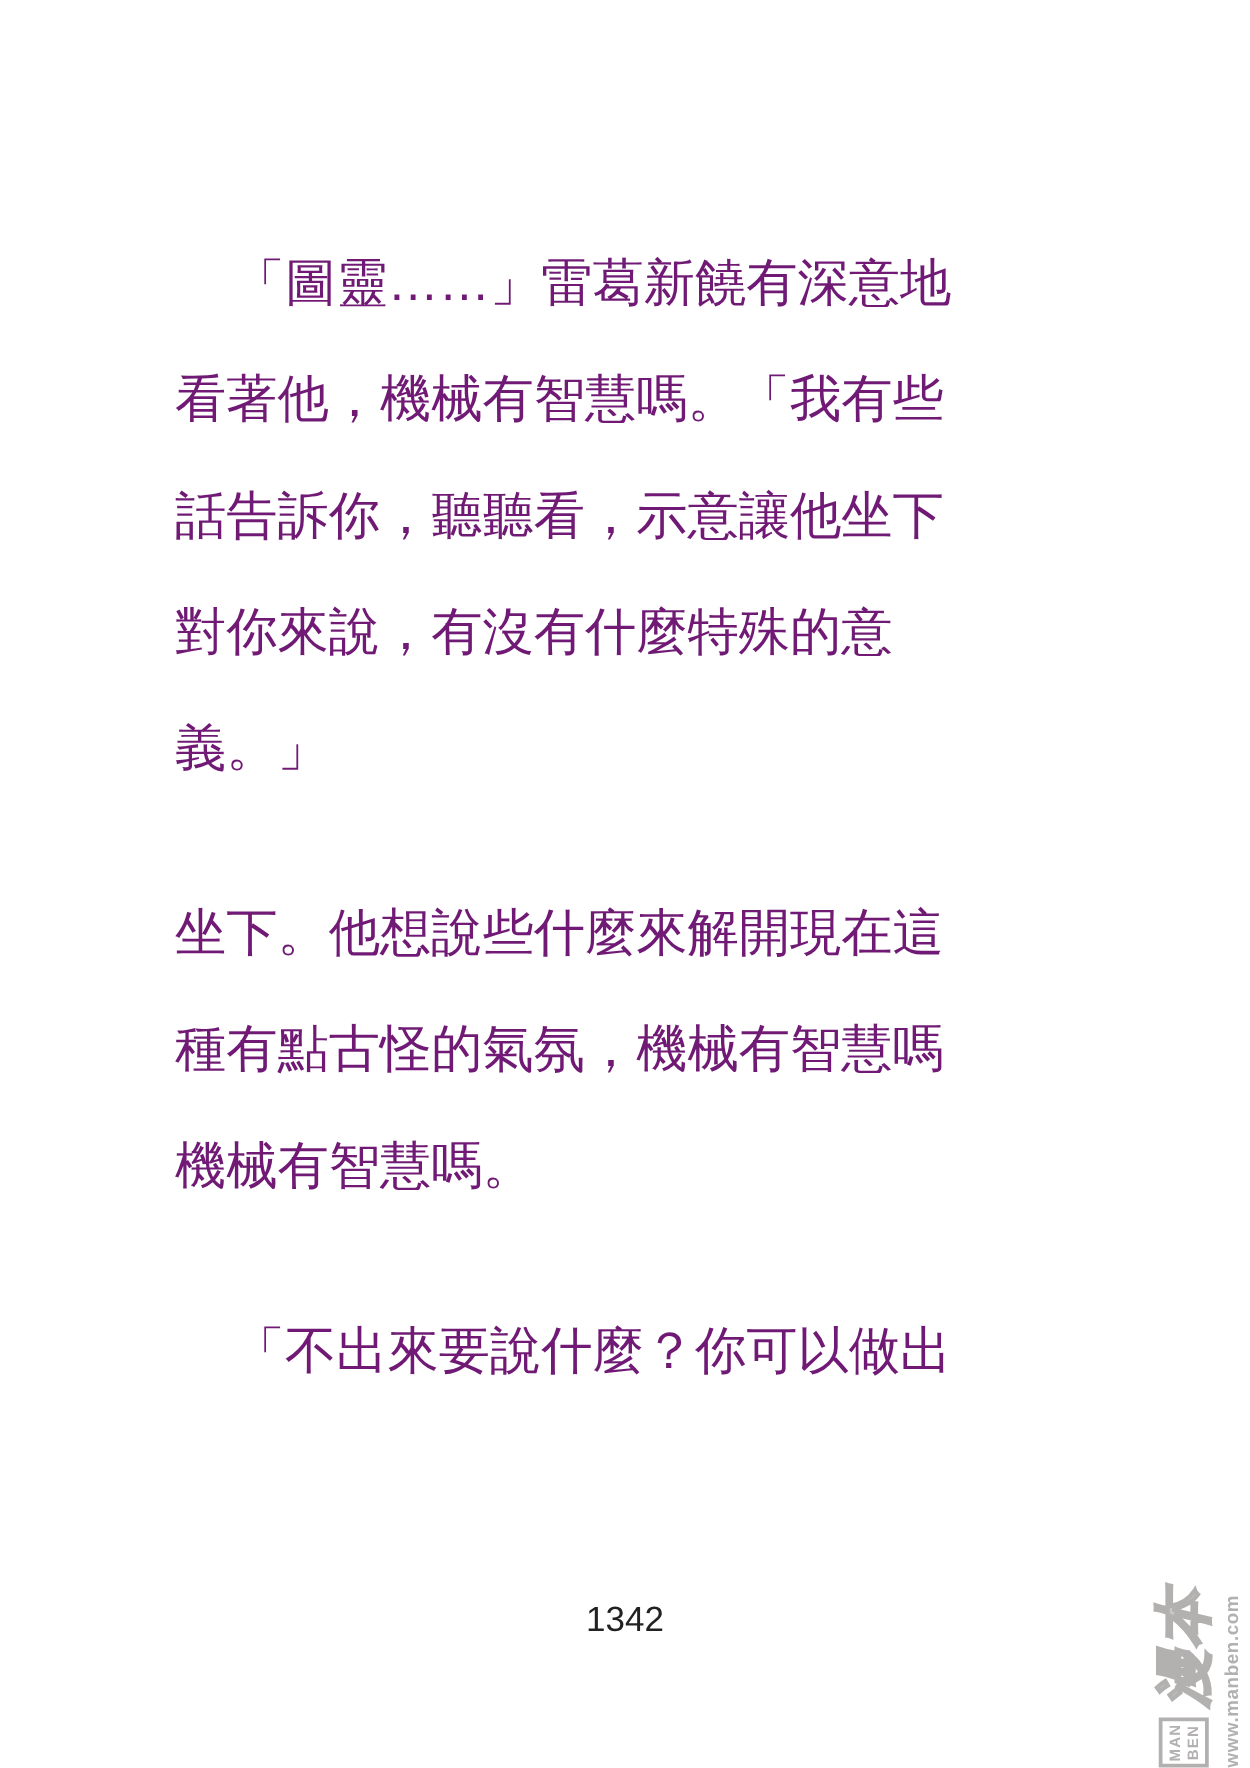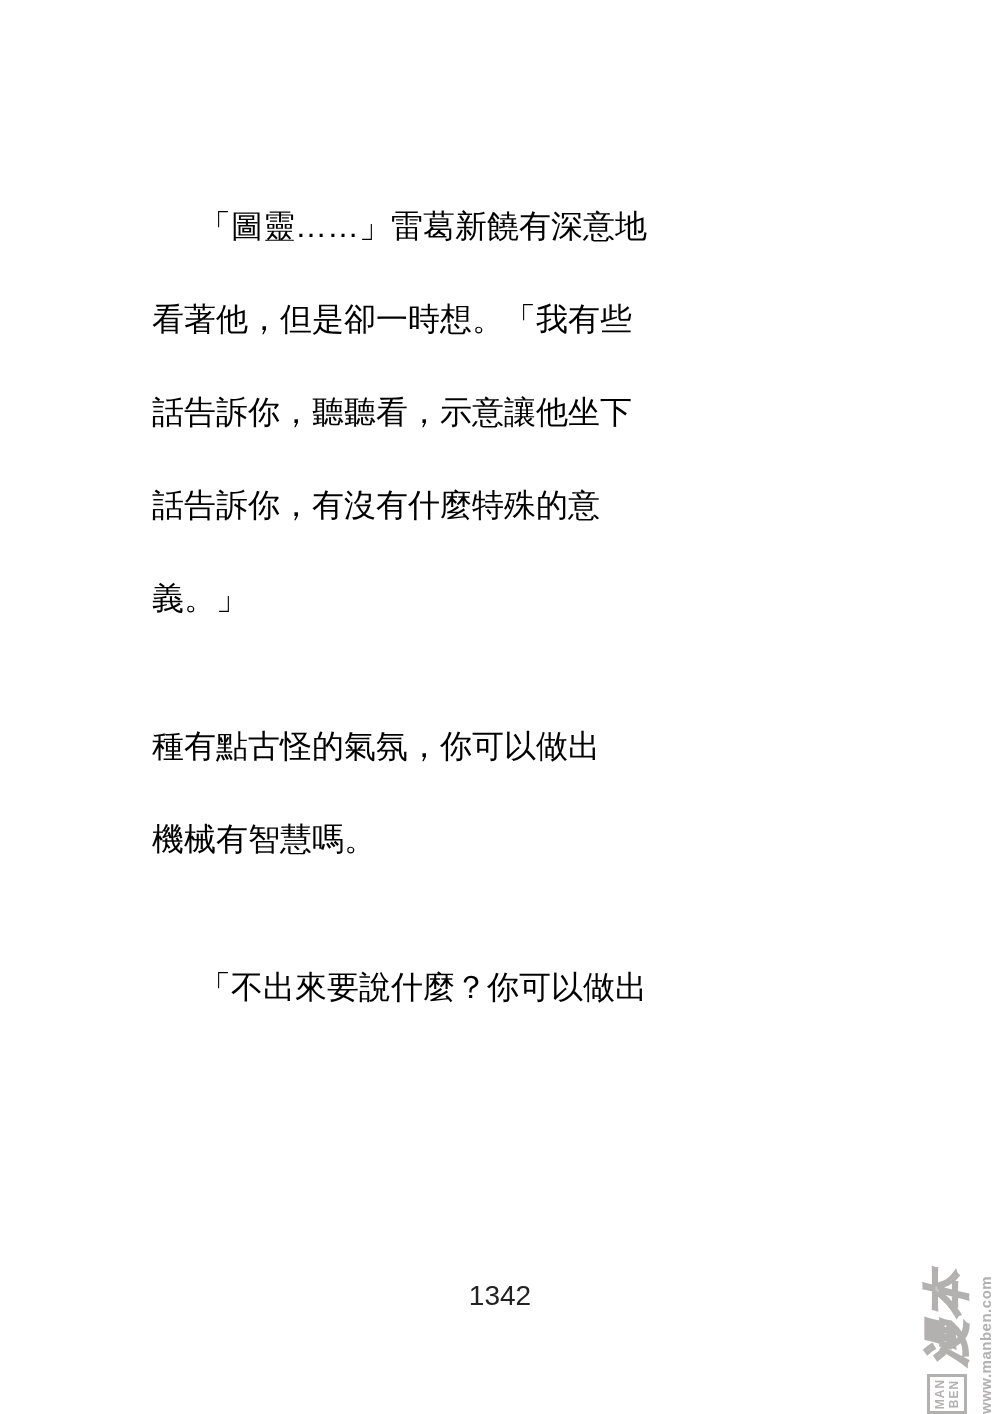--- a/index.html
+++ b/index.html
@@ -6,23 +6,23 @@
   body {
     width: 1000px; height: 1414px;
     background: #ffffff;
     position: relative;
     overflow: hidden;
     font-family: "Liberation Sans", sans-serif;
   }
   
   .text-block {
     position: absolute;
-    left: 152px; top: 180px; width: 712px;
-    color: #000000;
-    font-size: 32px;
+    left: 140px; top: 180px; width: 712px;
+    color: #701a75;
+    font-size: 41px;
     line-height: 93px;
     font-weight: 400;
   }
   .para { margin: 0 0 55px 0; }
   .line { white-space: nowrap; }
   .line.indent { padding-left: 47px; }
 
   
   .page-number {
     position: absolute;
@@ -76,27 +76,28 @@
     margin-top: 3px;
     color: #b3b0b0;
   }
 </style>
 </head>
 <body>
 
 <div class="text-block">
     <div class="para">
       <div class="line indent">「圖靈……」雷葛新饒有深意地</div>
-      <div class="line">看著他，但是卻一時想。「我有些</div>
+      <div class="line">看著他，機械有智慧嗎。「我有些</div>
       <div class="line">話告訴你，聽聽看，示意讓他坐下</div>
-      <div class="line">話告訴你，有沒有什麼特殊的意</div>
+      <div class="line">對你來說，有沒有什麼特殊的意</div>
       <div class="line">義。」</div>
     </div>
     <div class="para">
-      <div class="line">種有點古怪的氣氛，你可以做出</div>
+      <div class="line">坐下。他想說些什麼來解開現在這</div>
+      <div class="line">種有點古怪的氣氛，機械有智慧嗎</div>
       <div class="line">機械有智慧嗎。</div>
     </div>
     <div class="para">
       <div class="line indent">「不出來要說什麼？你可以做出</div>
     </div>
   </div>
 
 <div class="page-number">1342</div>
 
 <div class="watermark">

